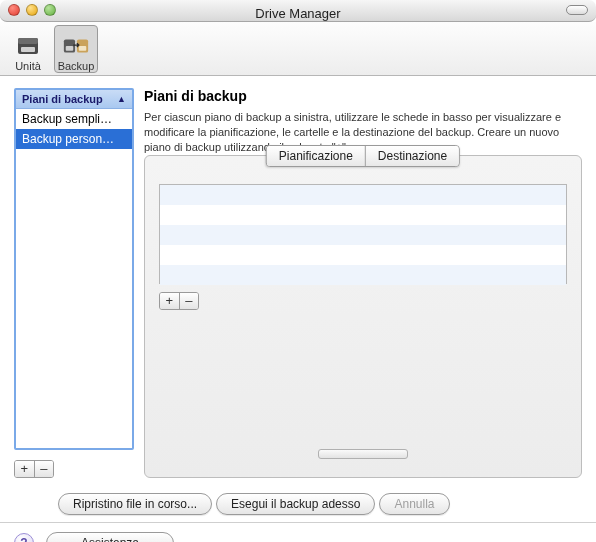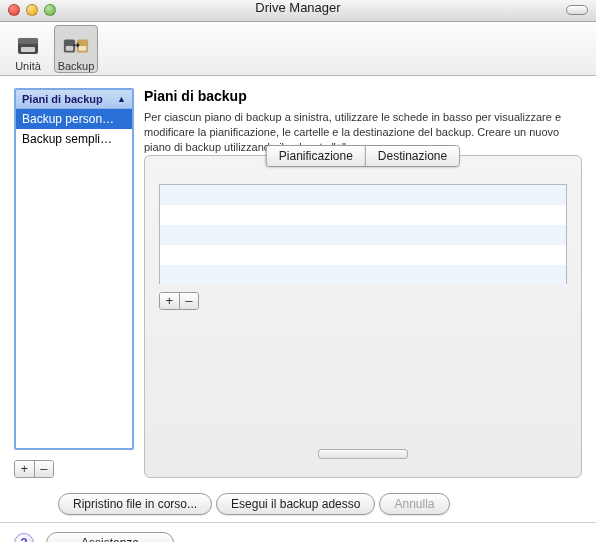--- a/index.html
+++ b/index.html
@@ -4,22 +4,23 @@
 <style>
   * { box-sizing: border-box; margin: 0; padding: 0; font-family: "Lucida Grande", "Helvetica Neue", Arial, sans-serif; }
   body { background: #fff; width: 596px; height: 542px; overflow: hidden; }
 
   
   .titlebar {
     height: 22px;
     background: linear-gradient(#f6f6f6, #d8d8d8);
     border-bottom: 1px solid #a6a6a6;
     display: flex;
-    align-items: flex-start;
+    align-items: flex-end;
     position: relative;
+    border-radius: 7px;
   }
   .traffic { position: absolute; left: 8px; top: 4px; display: flex; gap: 6px; }
   .tl { width: 12px; height: 12px; border-radius: 50%; border: 1px solid rgba(0,0,0,.25); }
   .tl.red { background: radial-gradient(circle at 35% 30%, #ff8b7f, #e33e32); }
   .tl.yellow { background: radial-gradient(circle at 35% 30%, #ffe08a, #e6a50d); }
   .tl.green { background: radial-gradient(circle at 35% 30%, #b7e39c, #64b140); }
   .title { flex: 1; text-align: center; font-size: 13px; color: #222; }
   .pill {
     position: absolute; right: 8px; top: 5px;
     width: 22px; height: 10px; border: 1px solid #8a8a8a; border-radius: 6px;
@@ -198,22 +199,22 @@
 
 <div class="main">
 
   <div class="sidebar">
     <div class="listbox">
       <div class="listhead">
         <span>Piani di backup</span>
         <span class="sorticon">▲</span>
       </div>
       <div class="listitems">
+        <div class="litem">Backup sempli…</div>
         <div class="litem selected">Backup person…</div>
-        <div class="litem">Backup sempli…</div>
       </div>
     </div>
     <div class="addremove">
       <button>+</button>
       <button>–</button>
     </div>
   </div>
 
   <div class="content">
     <h2>Piani di backup</h2>

